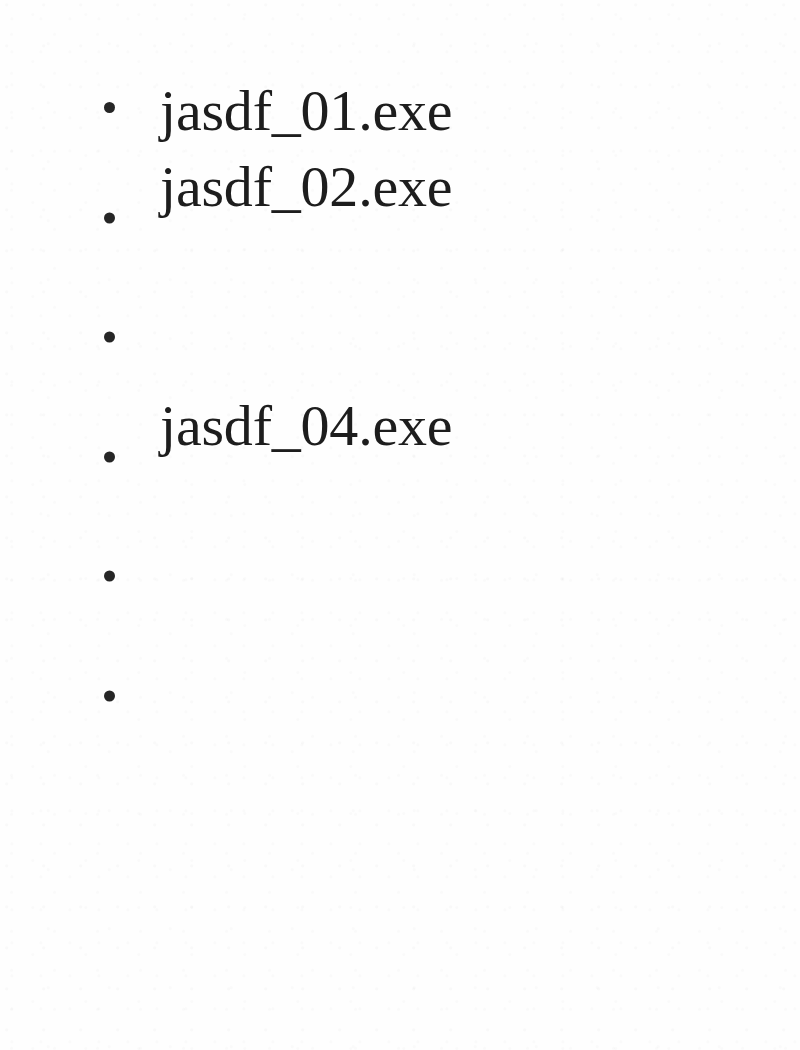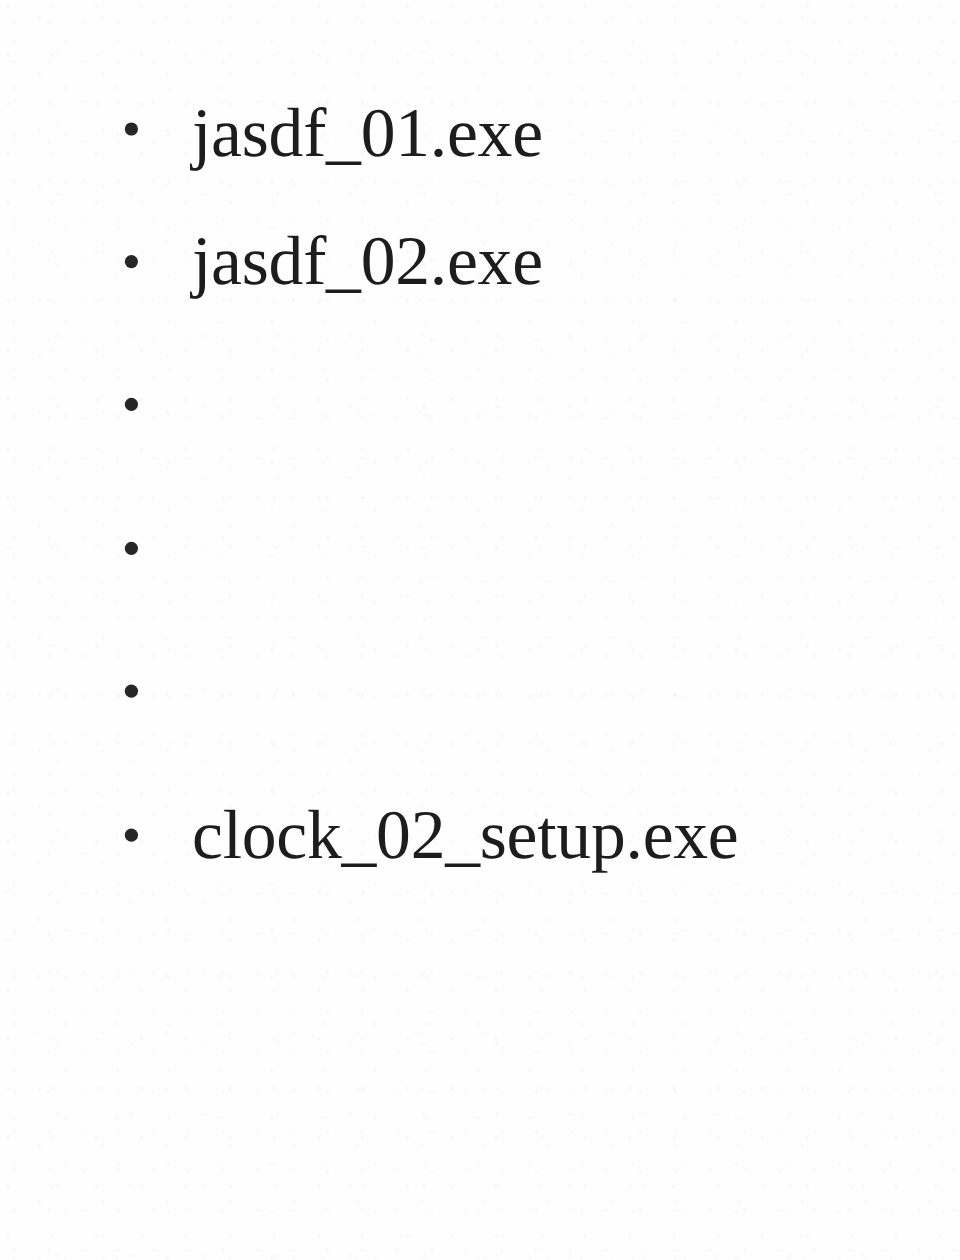--- a/index.html
+++ b/index.html
@@ -38,21 +38,21 @@
     padding: 0;
     list-style: none;
     width: 785px;
   }
 
   .file-item {
     position: relative;
     height: 119.5px;
     padding-left: 160px;
     display: flex;
-    align-items: center;
+    align-items: flex-start;
     box-sizing: border-box;
   }
 
   .file-item:first-child {
     height: 158px;
     align-items: flex-end;
     padding-bottom: 18px;
   }
 
   .bullet {
@@ -99,28 +99,28 @@
       <span class="bullet"></span>
       <span class="file-name">jasdf_02.exe</span>
     </li>
 
     <li class="file-item">
       <span class="bullet"></span>
     </li>
 
     <li class="file-item">
       <span class="bullet"></span>
+      <span class="file-name">jasdf_04.exe</span>
     </li>
 
     <li class="file-item">
       <span class="bullet"></span>
     </li>
 
 
 
     <li class="file-item">
       <span class="bullet"></span>
-      <span class="file-name">clock_02_setup.exe</span>
     </li>
 
   </ul>
 
 </div>
 
 </body></html>

